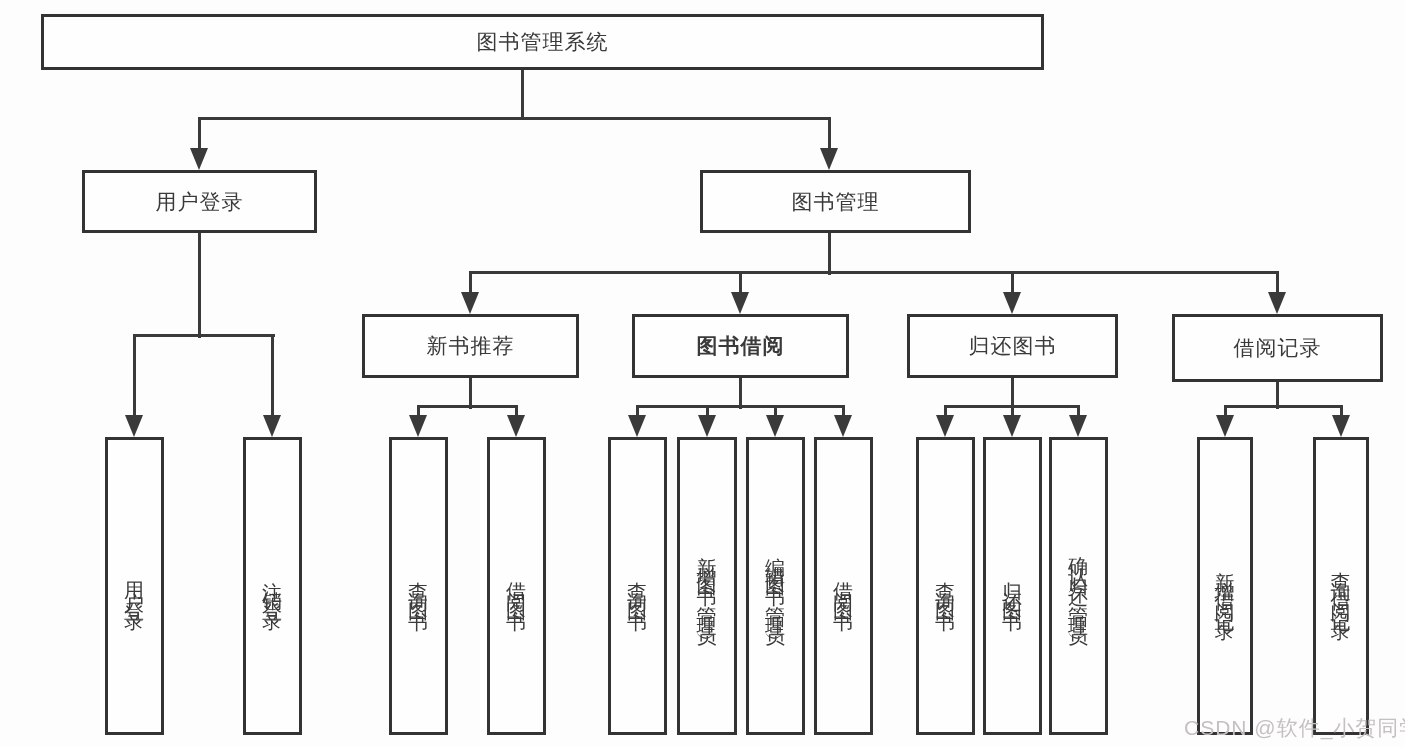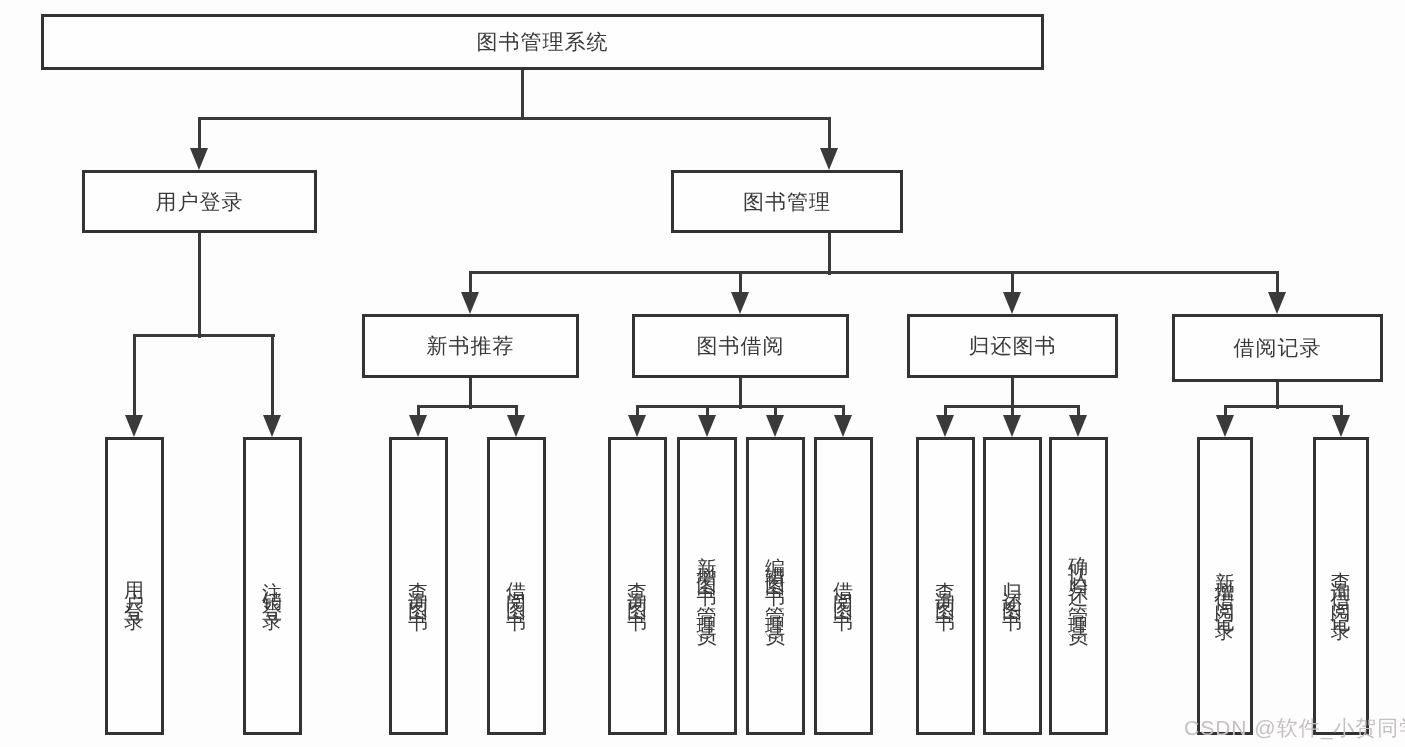--- a/index.html
+++ b/index.html
@@ -52,28 +52,28 @@
 
 <div class="stage">
 
   <div class="node hbox" style="left:21px;top:14px;width:1003px;height:56px;margin-left:20px;">
     <span>图书管理系统</span>
   </div>
 
   <div class="node hbox" style="left:82px;top:170px;width:235px;height:63px;">
     <span>用户登录</span>
   </div>
-  <div class="node hbox" style="left:671px;top:170px;width:232px;height:63px;">
+  <div class="node hbox" style="left:700px;top:170px;width:271px;height:63px;">
     <span>图书管理</span>
   </div>
 
   <div class="node hbox" style="left:362px;top:314px;width:217px;height:64px;justify-content:center;">
     <span>新书推荐</span>
   </div>
-  <div class="node hbox" style="left:632px;top:314px;width:217px;height:64px;">
+  <div class="node hbox" style="left:632px;top:314px;width:217px;height:64px;font-weight:bold;">
     <span>图书借阅</span>
   </div>
   <div class="node hbox" style="left:907px;top:314px;width:211px;height:64px;">
     <span>归还图书</span>
   </div>
   <div class="node hbox" style="left:1172px;top:314px;width:211px;height:68px;">
     <span>借阅记录</span>
   </div>
 
   <div class="node vbox" style="left:105px;top:437px;width:59px;height:298px;">

